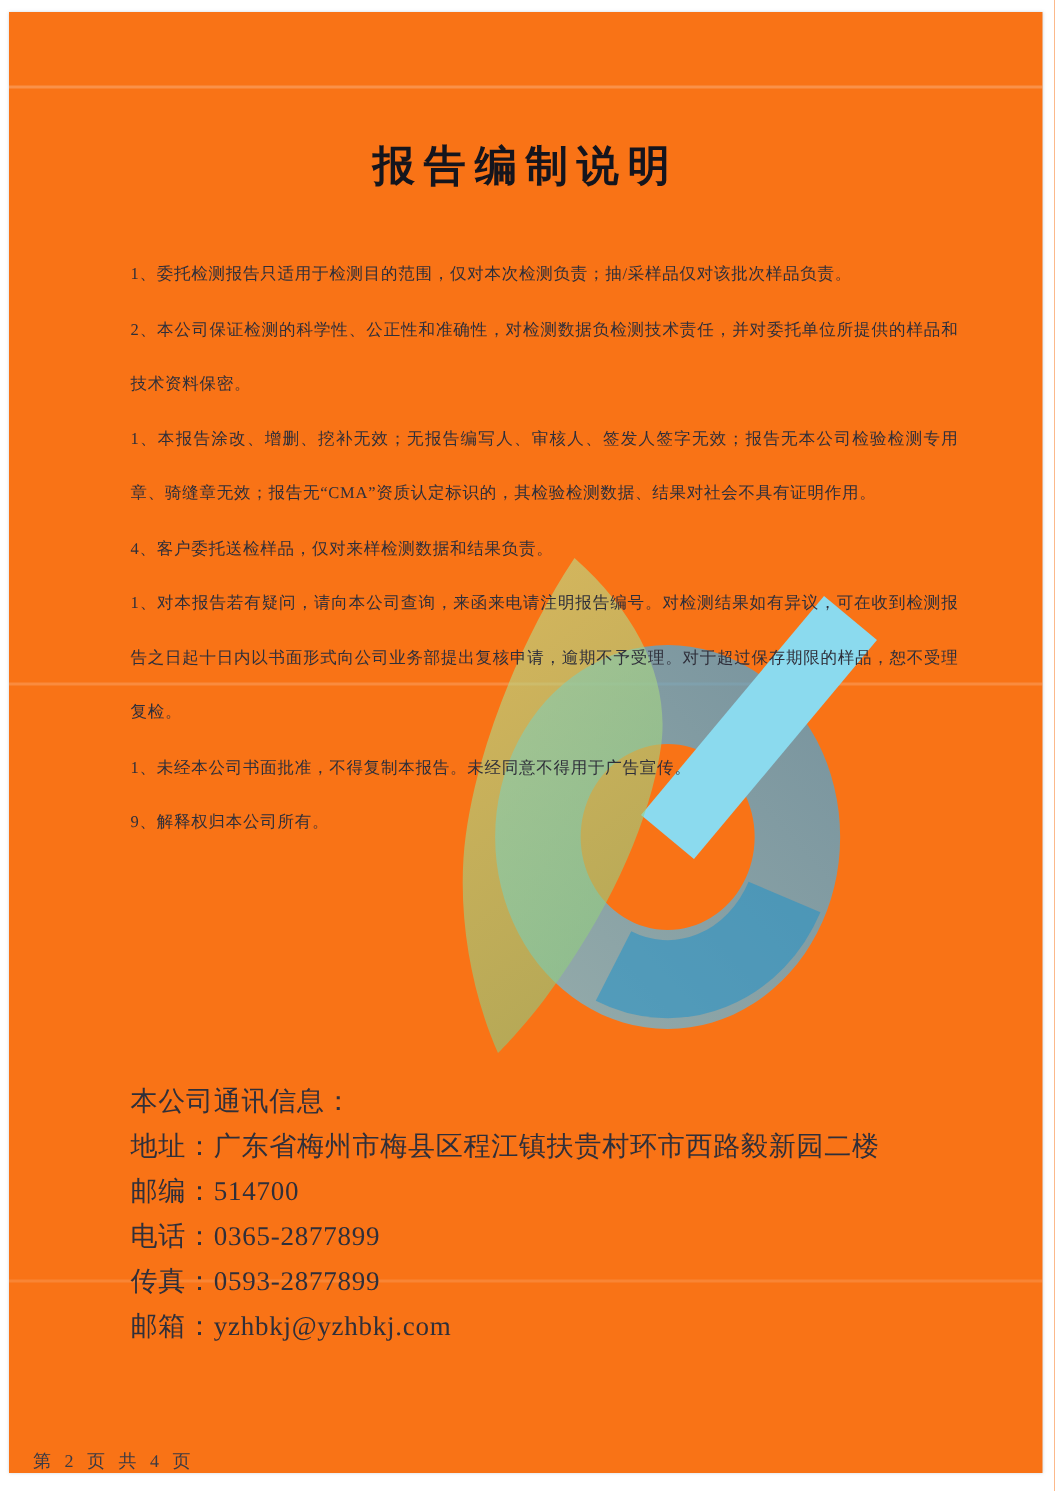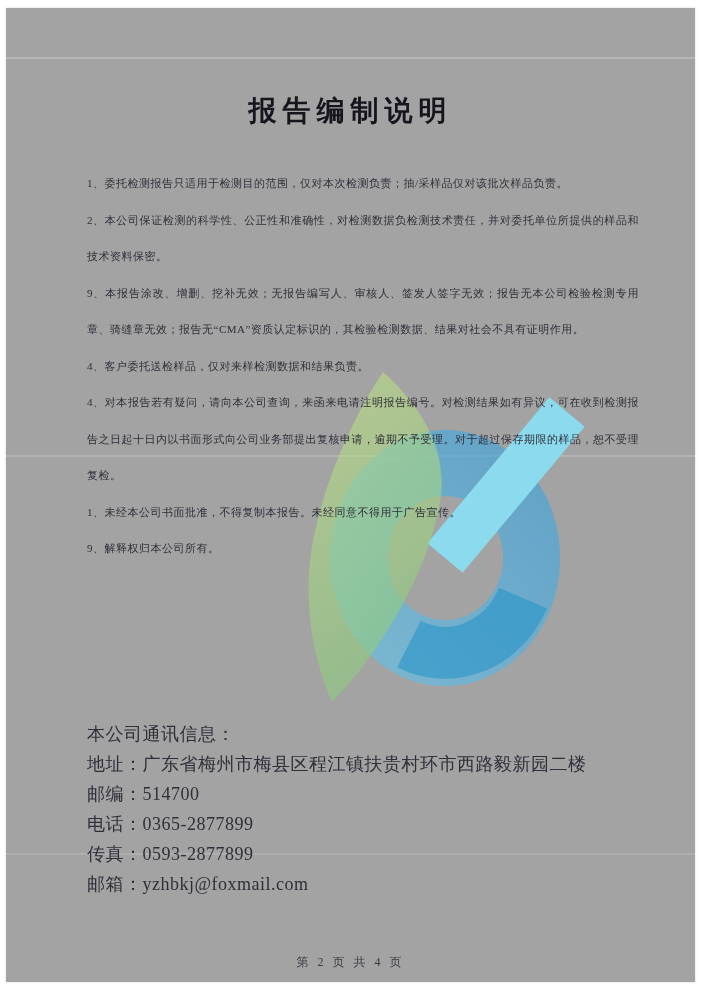--- a/index.html
+++ b/index.html
@@ -3,21 +3,21 @@
 <meta charset="utf-8">
 <style>
   html,body{margin:0;padding:0;}
   body{
     width:703px;height:994px;position:relative;background:#ffffff;
     font-family:"Liberation Serif","DejaVu Serif",serif;
     -webkit-font-smoothing:antialiased;
   }
   .sheet{
     position:absolute;left:6px;top:8px;right:8px;bottom:12px;
-    background:#a3a3a3;overflow:hidden;
+    background:#f97316;overflow:hidden;
     box-shadow:0 0 2px rgba(120,150,160,.35);
   }
   .scanline{position:absolute;left:0;right:0;height:2px;background:rgba(255,255,255,.22);}
   .watermark{position:absolute;left:284px;top:342px;width:320px;height:370px;}
   .title{
     position:absolute;left:0;right:0;top:84px;margin:0;
     text-align:center;font-family:"Liberation Sans","DejaVu Sans",sans-serif;
     font-size:28px;font-weight:bold;color:#15151d;letter-spacing:6px;
   }
   .notes{
@@ -25,22 +25,22 @@
     font-size:11px;line-height:36.5px;color:#2f2f3a;
     text-align:justify;letter-spacing:.5px;
   }
   .notes p{margin:0;}
   .contact{
     position:absolute;left:81px;top:711px;width:560px;
     font-size:18px;line-height:30px;color:#2f2f3a;letter-spacing:.5px;
   }
   .contact p{margin:0;}
   .footer{
-    position:absolute;left:0;right:0;top:942px;margin:4px;
-    text-align:center;font-size:12px;color:#3a3a44;letter-spacing:3px;
+    position:absolute;left:0;right:0;top:942px;margin:16px;
+    font-size:12px;color:#3a3a44;letter-spacing:3px;
   }
 </style>
 </head>
 <body>
 
 <div class="sheet">
 
   <div class="scanline" style="top:49px;"></div>
   <div class="scanline" style="top:447px;opacity:.8;"></div>
   <div class="scanline" style="top:845px;opacity:.6;"></div>
@@ -65,30 +65,30 @@
 
     <path fill="url(#leafGrad)" fill-opacity="0.62" d="M93,22 C138,62 158,108 150,152 C142,200 116,258 76,312
              C66,326 52,342 42,352 C26,316 16,268 19,222 C23,164 52,84 93,22 Z"></path>
   </svg>
 
   <h1 class="title">报告编制说明</h1>
 
   <div class="notes">
     <p>1、委托检测报告只适用于检测目的范围，仅对本次检测负责；抽/采样品仅对该批次样品负责。</p>
     <p>2、本公司保证检测的科学性、公正性和准确性，对检测数据负检测技术责任，并对委托单位所提供的样品和技术资料保密。</p>
-    <p>9、本报告涂改、增删、挖补无效；无报告编写人、审核人、签发人签字无效；报告无本公司检验检测专用章、骑缝章无效；报告无“CMA”资质认定标识的，其检验检测数据、结果对社会不具有证明作用。</p>
+    <p>1、本报告涂改、增删、挖补无效；无报告编写人、审核人、签发人签字无效；报告无本公司检验检测专用章、骑缝章无效；报告无“CMA”资质认定标识的，其检验检测数据、结果对社会不具有证明作用。</p>
     <p>4、客户委托送检样品，仅对来样检测数据和结果负责。</p>
-    <p>4、对本报告若有疑问，请向本公司查询，来函来电请注明报告编号。对检测结果如有异议，可在收到检测报告之日起十日内以书面形式向公司业务部提出复核申请，逾期不予受理。对于超过保存期限的样品，恕不受理复检。</p>
+    <p>1、对本报告若有疑问，请向本公司查询，来函来电请注明报告编号。对检测结果如有异议，可在收到检测报告之日起十日内以书面形式向公司业务部提出复核申请，逾期不予受理。对于超过保存期限的样品，恕不受理复检。</p>
     <p>1、未经本公司书面批准，不得复制本报告。未经同意不得用于广告宣传。</p>
     <p>9、解释权归本公司所有。</p>
   </div>
 
   <div class="contact">
     <p>本公司通讯信息：</p>
     <p>地址：广东省梅州市梅县区程江镇扶贵村环市西路毅新园二楼</p>
     <p>邮编：514700</p>
     <p>电话：0365-2877899</p>
     <p>传真：0593-2877899</p>
-    <p>邮箱：yzhbkj@foxmail.com</p>
+    <p>邮箱：yzhbkj@yzhbkj.com</p>
   </div>
 
   <p class="footer">第 2 页 共 4 页</p>
 </div>
 
 </body></html>

